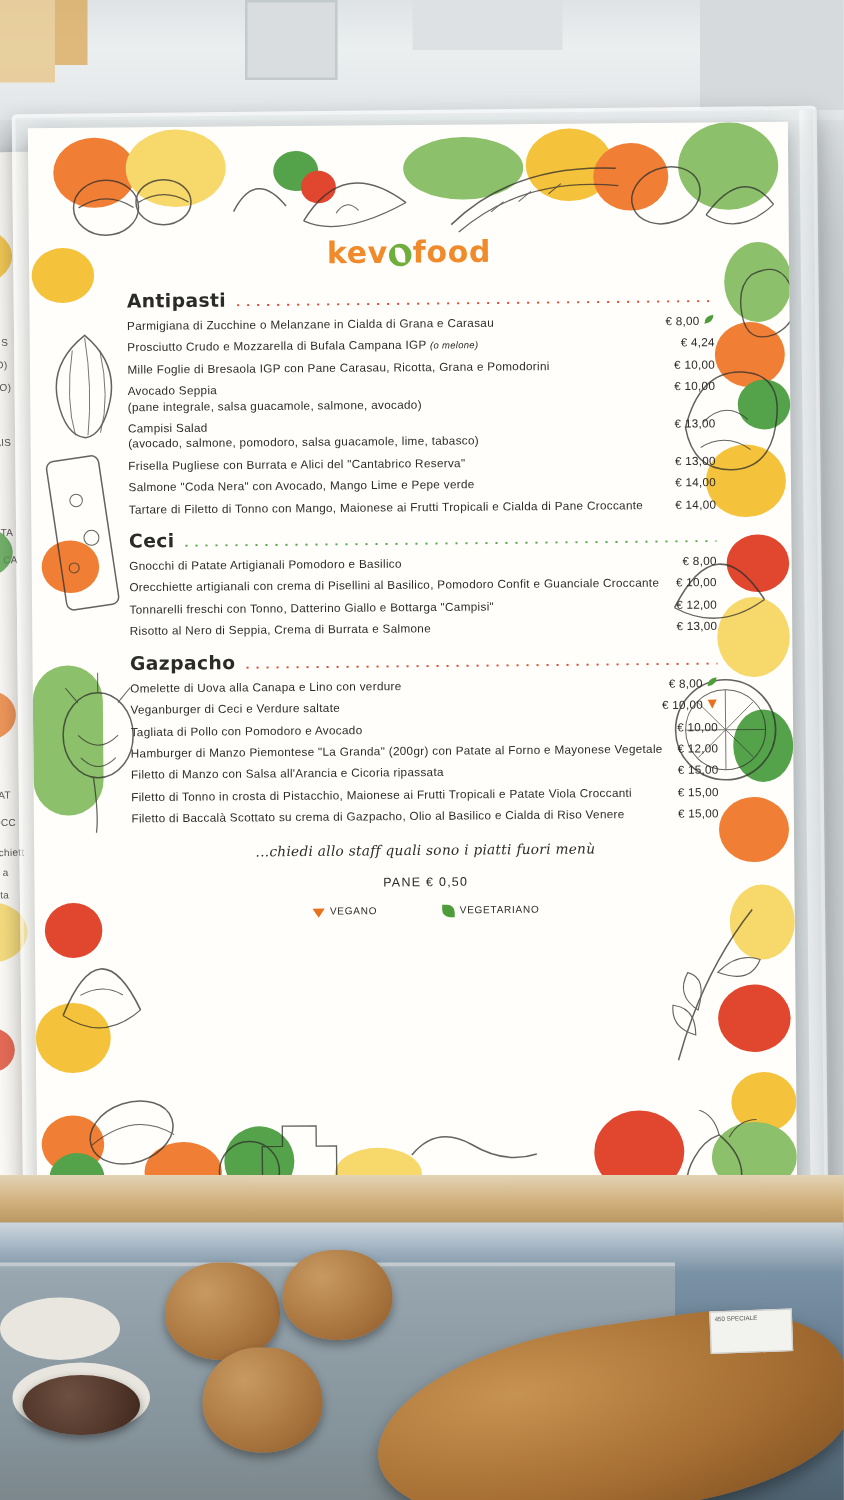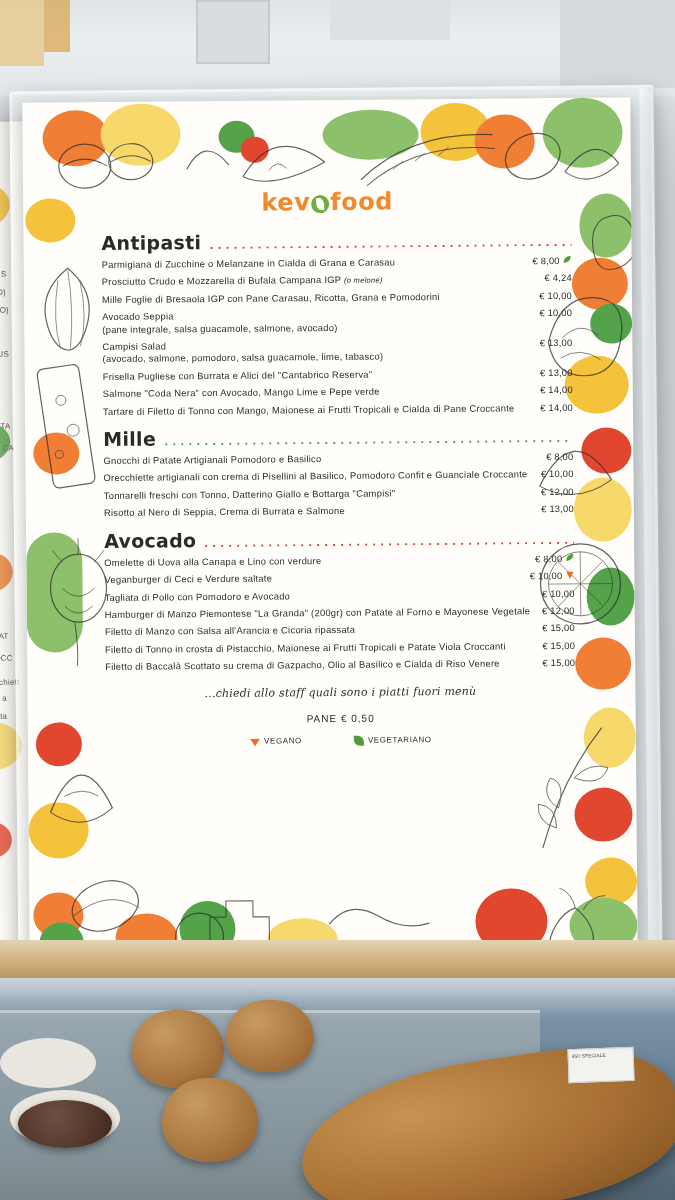--- a/index.html
+++ b/index.html
@@ -79,21 +79,21 @@
   
   .logo{position:absolute;left:0;right:0;top:88px;text-align:center;}
   .logo-txt{font-family:"DejaVu Sans", sans-serif;font-weight:bold;font-size:24px;color:#f08a2a;letter-spacing:.5px;}
   .logo-leaf{display:inline-block;width:18px;height:18px;border-radius:50%;background:#6fae3c;vertical-align:-3px;margin:0 1px;position:relative;}
   .logo-leaf:after{content:"";position:absolute;left:5px;top:3px;width:8px;height:12px;background:#fffefa;border-radius:0 60% 0 60%;}
 
   
   .content{position:absolute;left:78px;top:128px;width:470px;}
   .sect{margin-top:2px;}
   .sect-head{display:flex;align-items:baseline;gap:6px;}
-  .sect-title{font-family:"DejaVu Sans", sans-serif;font-weight:bold;font-size:19px;color:#2a2a28;letter-spacing:.3px;}
+  .sect-title{font-family:"DejaVu Sans", sans-serif;font-weight:bold;font-size:15px;color:#2a2a28;letter-spacing:.3px;}
   .dots{flex:1;height:8px;background-image:radial-gradient(#e1472e 1.1px, transparent 1.2px);background-size:8px 8px;background-position:0 3px;background-repeat:repeat-x;}
   .dots.green{background-image:radial-gradient(#54a34a 1.1px, transparent 1.2px);}
 
   .item{display:flex;align-items:flex-start;margin-top:5px;font-size:9.4px;color:#2b2b29;letter-spacing:.25px;line-height:1.32;}
   .item .nm{flex:1;padding-right:8px;}
   .item .pr{white-space:nowrap;font-size:9.4px;letter-spacing:.2px;}
   .sub{display:block;}
   .small{font-size:7.6px;font-style:italic;}
 
   .veg-badge{display:inline-block;width:9px;height:9px;margin-left:3px;vertical-align:-1px;}
@@ -319,21 +319,21 @@
       </div>
 
       <div class="item">
         <span class="nm">Tartare di Filetto di Tonno con Mango, Maionese ai Frutti Tropicali e Cialda di Pane Croccante</span>
         <span class="pr">€ 14,00</span>
       </div>
     </div>
 
     <div class="sect" style="margin-top:10px;">
       <div class="sect-head">
-        <span class="sect-title">Mille</span>
+        <span class="sect-title">Ceci</span>
         <span class="dots green"></span>
       </div>
 
       <div class="item">
         <span class="nm">Gnocchi di Patate Artigianali Pomodoro e Basilico</span>
         <span class="pr">€  8,00</span>
       </div>
       <div class="item">
         <span class="nm">Orecchiette artigianali con crema di Pisellini al Basilico, Pomodoro Confit e Guanciale Croccante</span>
         <span class="pr">€ 10,00</span>
@@ -343,21 +343,21 @@
         <span class="pr">€ 12,00</span>
       </div>
       <div class="item">
         <span class="nm">Risotto al Nero di Seppia, Crema di Burrata e Salmone</span>
         <span class="pr">€ 13,00</span>
       </div>
     </div>
 
     <div class="sect" style="margin-top:10px;">
       <div class="sect-head">
-        <span class="sect-title">Avocado</span>
+        <span class="sect-title">Gazpacho</span>
         <span class="dots"></span>
       </div>
 
       <div class="item">
         <span class="nm">Omelette di Uova alla Canapa e Lino con verdure</span>
         <span class="pr">€  8,00</span>
         <span class="veg-badge"><svg viewBox="0 0 10 10" width="9" height="9">
               <path d="M1 9 Q1 2 9 1 Q9 8 1 9z" fill="#4f9c3a"></path>
             </svg></span>
       </div>

